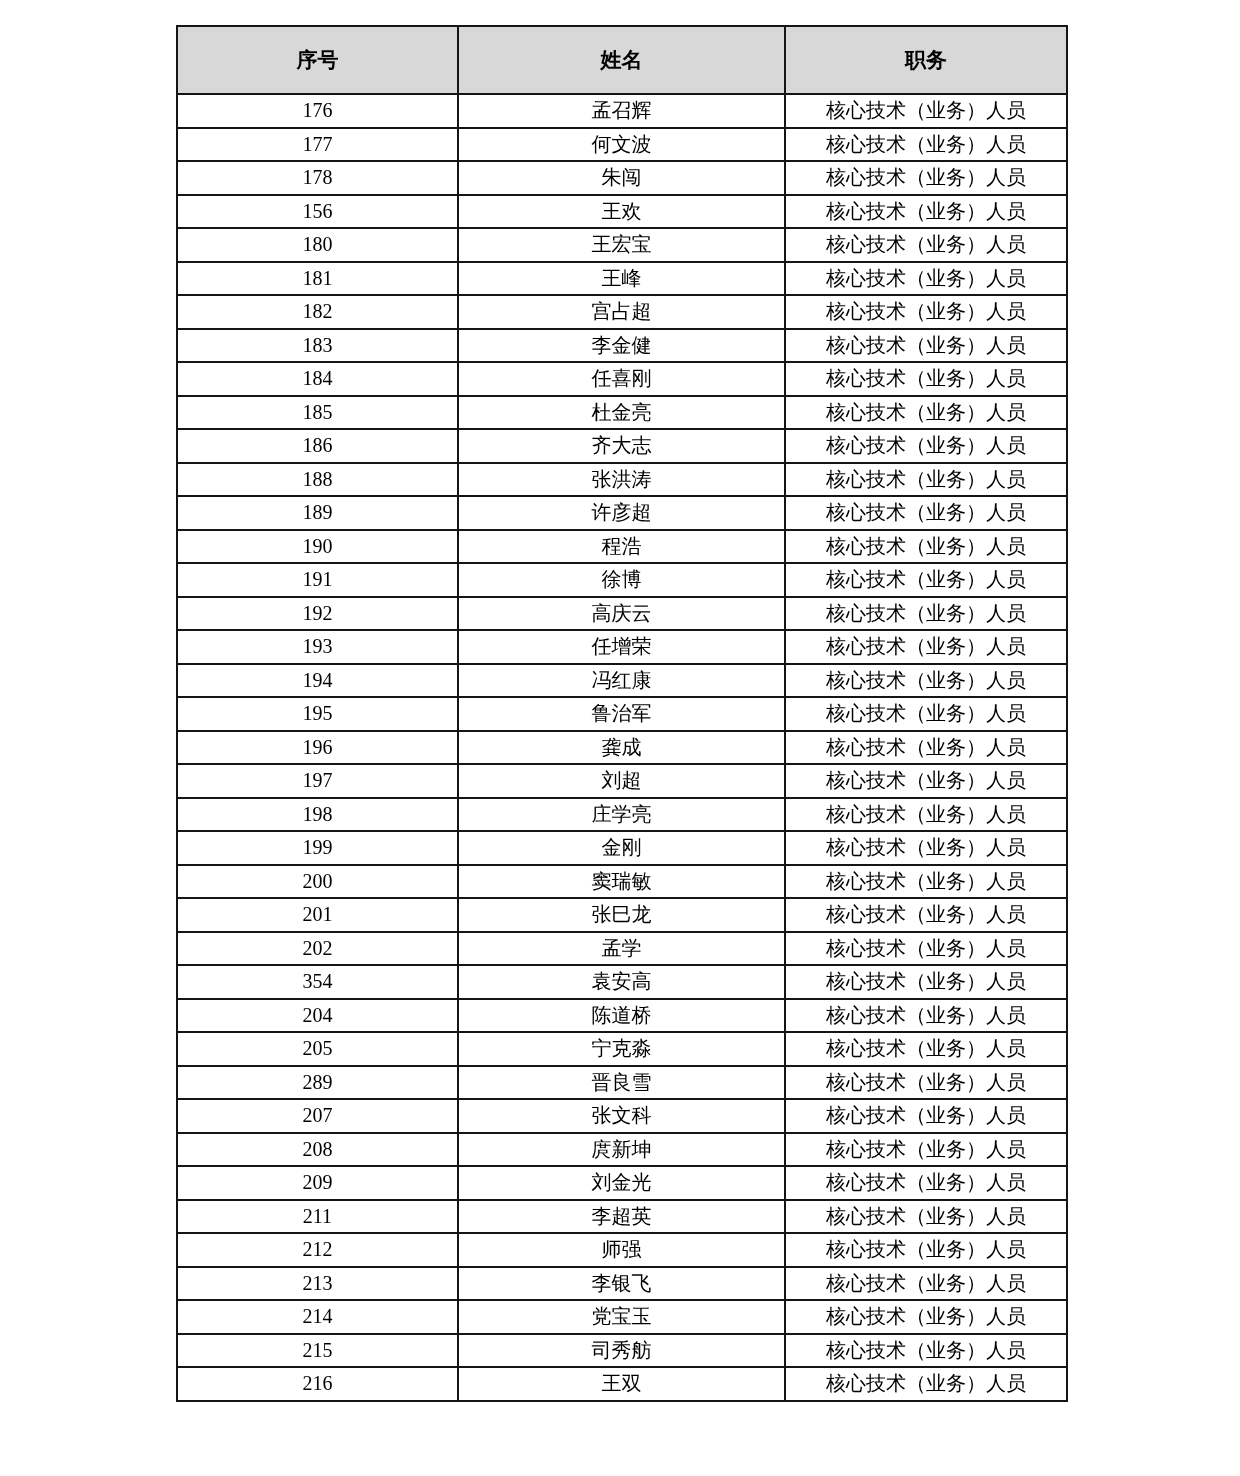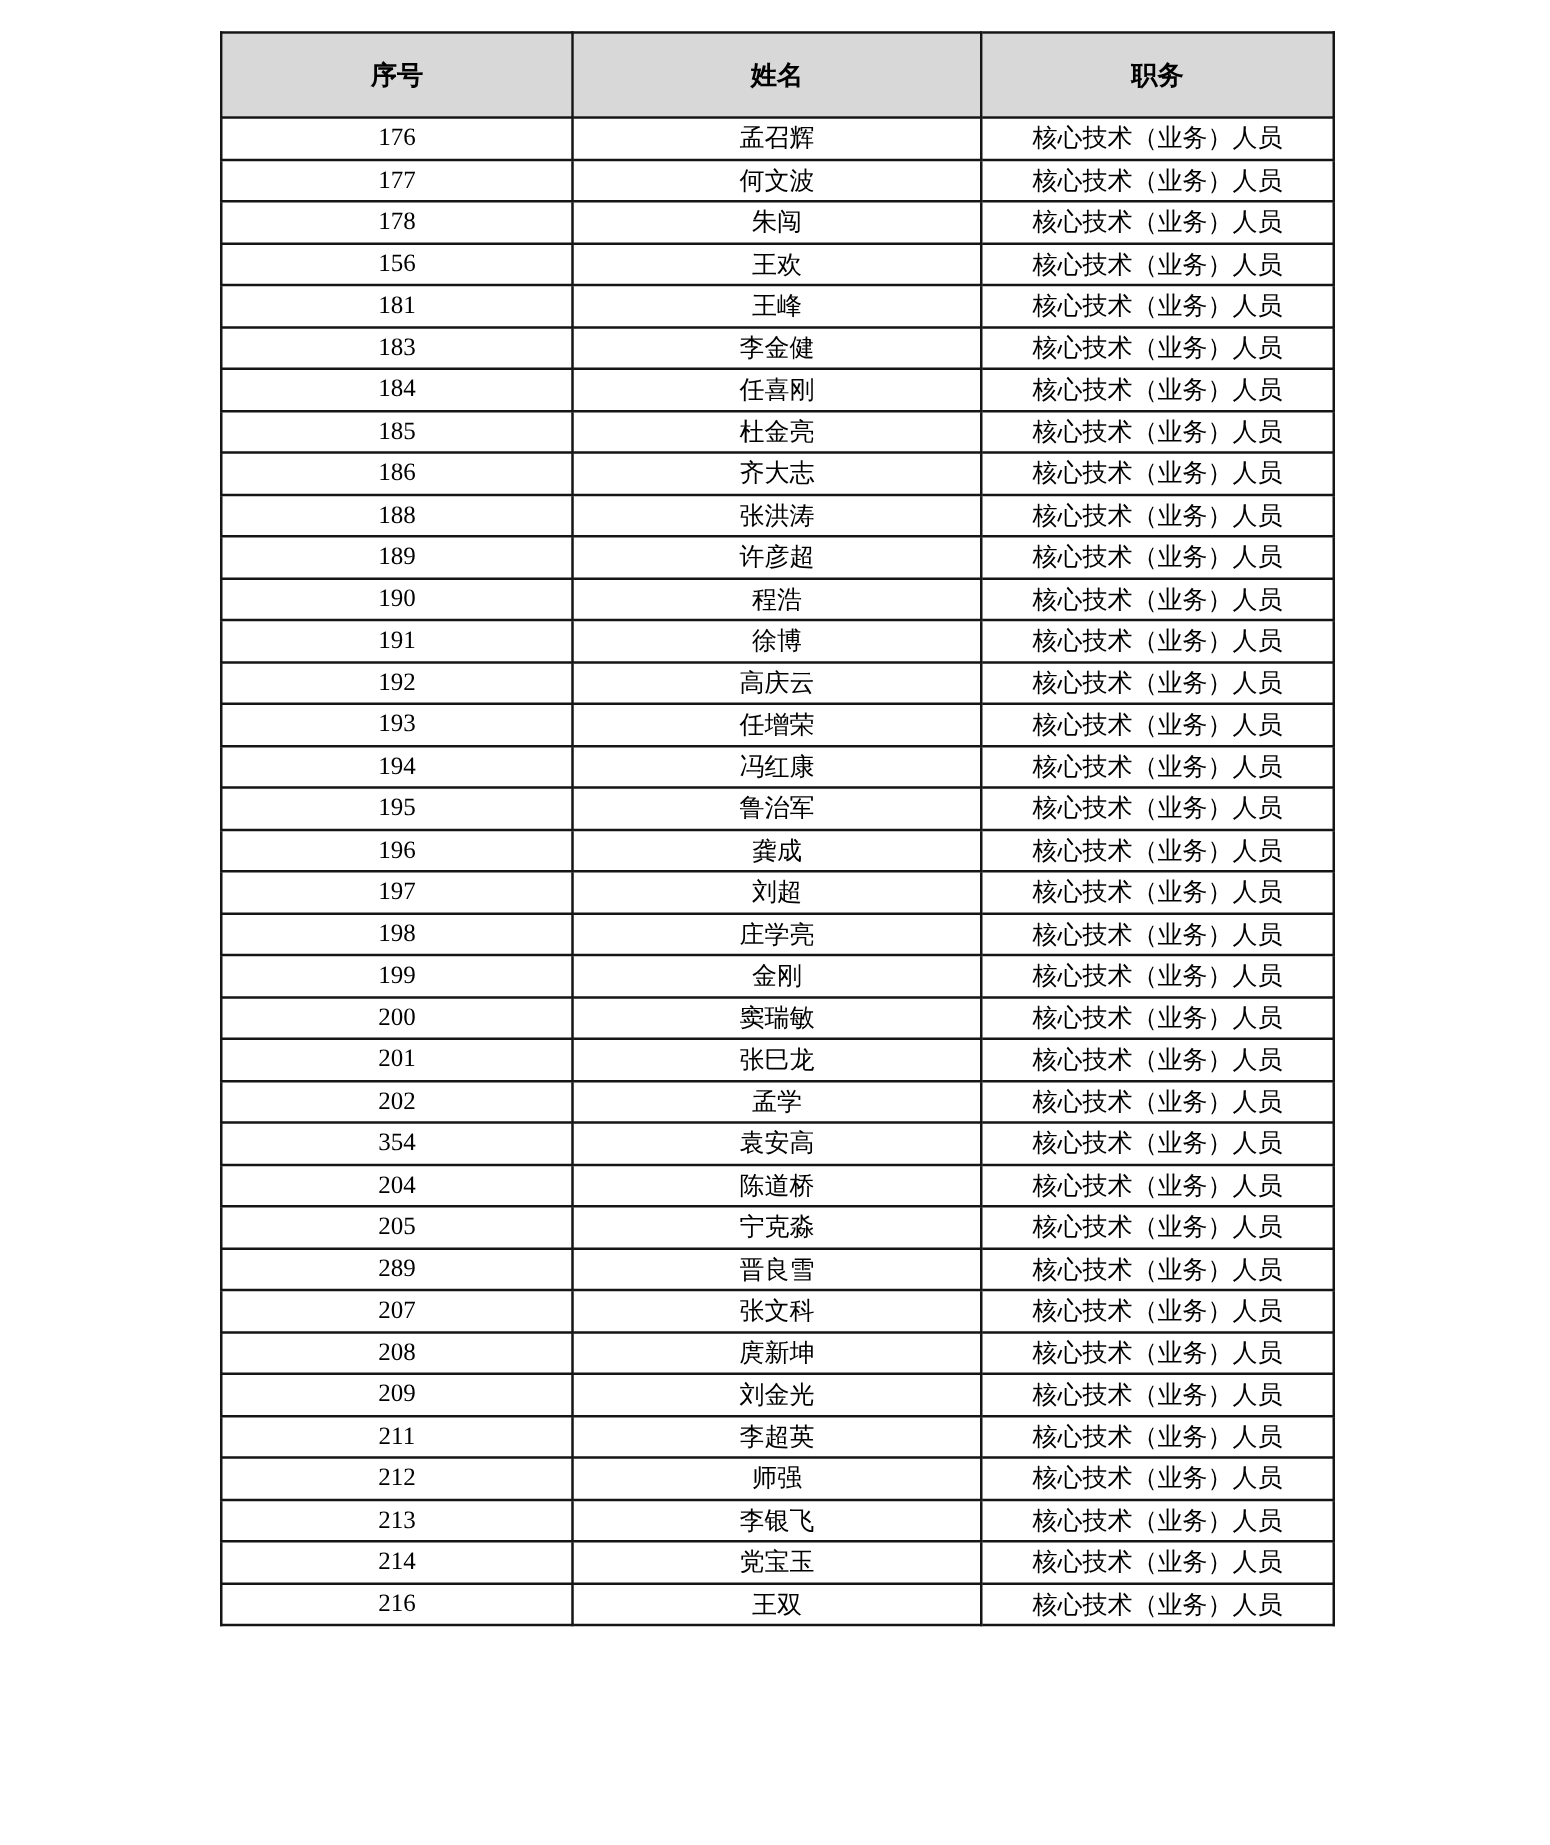--- a/index.html
+++ b/index.html
@@ -81,25 +81,35 @@
           <td>178</td>
           <td>朱闯</td>
           <td>核心技术（业务）人员</td>
         </tr>
         <tr>
           <td>156</td>
           <td>王欢</td>
           <td>核心技术（业务）人员</td>
         </tr>
         <tr>
+          <td>180</td>
+          <td>王宏宝</td>
+          <td>核心技术（业务）人员</td>
+        </tr>
+        <tr>
           <td>181</td>
           <td>王峰</td>
           <td>核心技术（业务）人员</td>
         </tr>
         <tr>
+          <td>182</td>
+          <td>宫占超</td>
+          <td>核心技术（业务）人员</td>
+        </tr>
+        <tr>
           <td>183</td>
           <td>李金健</td>
           <td>核心技术（业务）人员</td>
         </tr>
         <tr>
           <td>184</td>
           <td>任喜刚</td>
           <td>核心技术（业务）人员</td>
         </tr>
         <tr>
@@ -233,20 +243,25 @@
           <td>核心技术（业务）人员</td>
         </tr>
         <tr>
           <td>213</td>
           <td>李银飞</td>
           <td>核心技术（业务）人员</td>
         </tr>
         <tr>
           <td>214</td>
           <td>党宝玉</td>
+          <td>核心技术（业务）人员</td>
+        </tr>
+        <tr>
+          <td>215</td>
+          <td>司秀舫</td>
           <td>核心技术（业务）人员</td>
         </tr>
         <tr>
           <td>216</td>
           <td>王双</td>
           <td>核心技术（业务）人员</td>
         </tr>
       </tbody>
   </table>
 </div>

